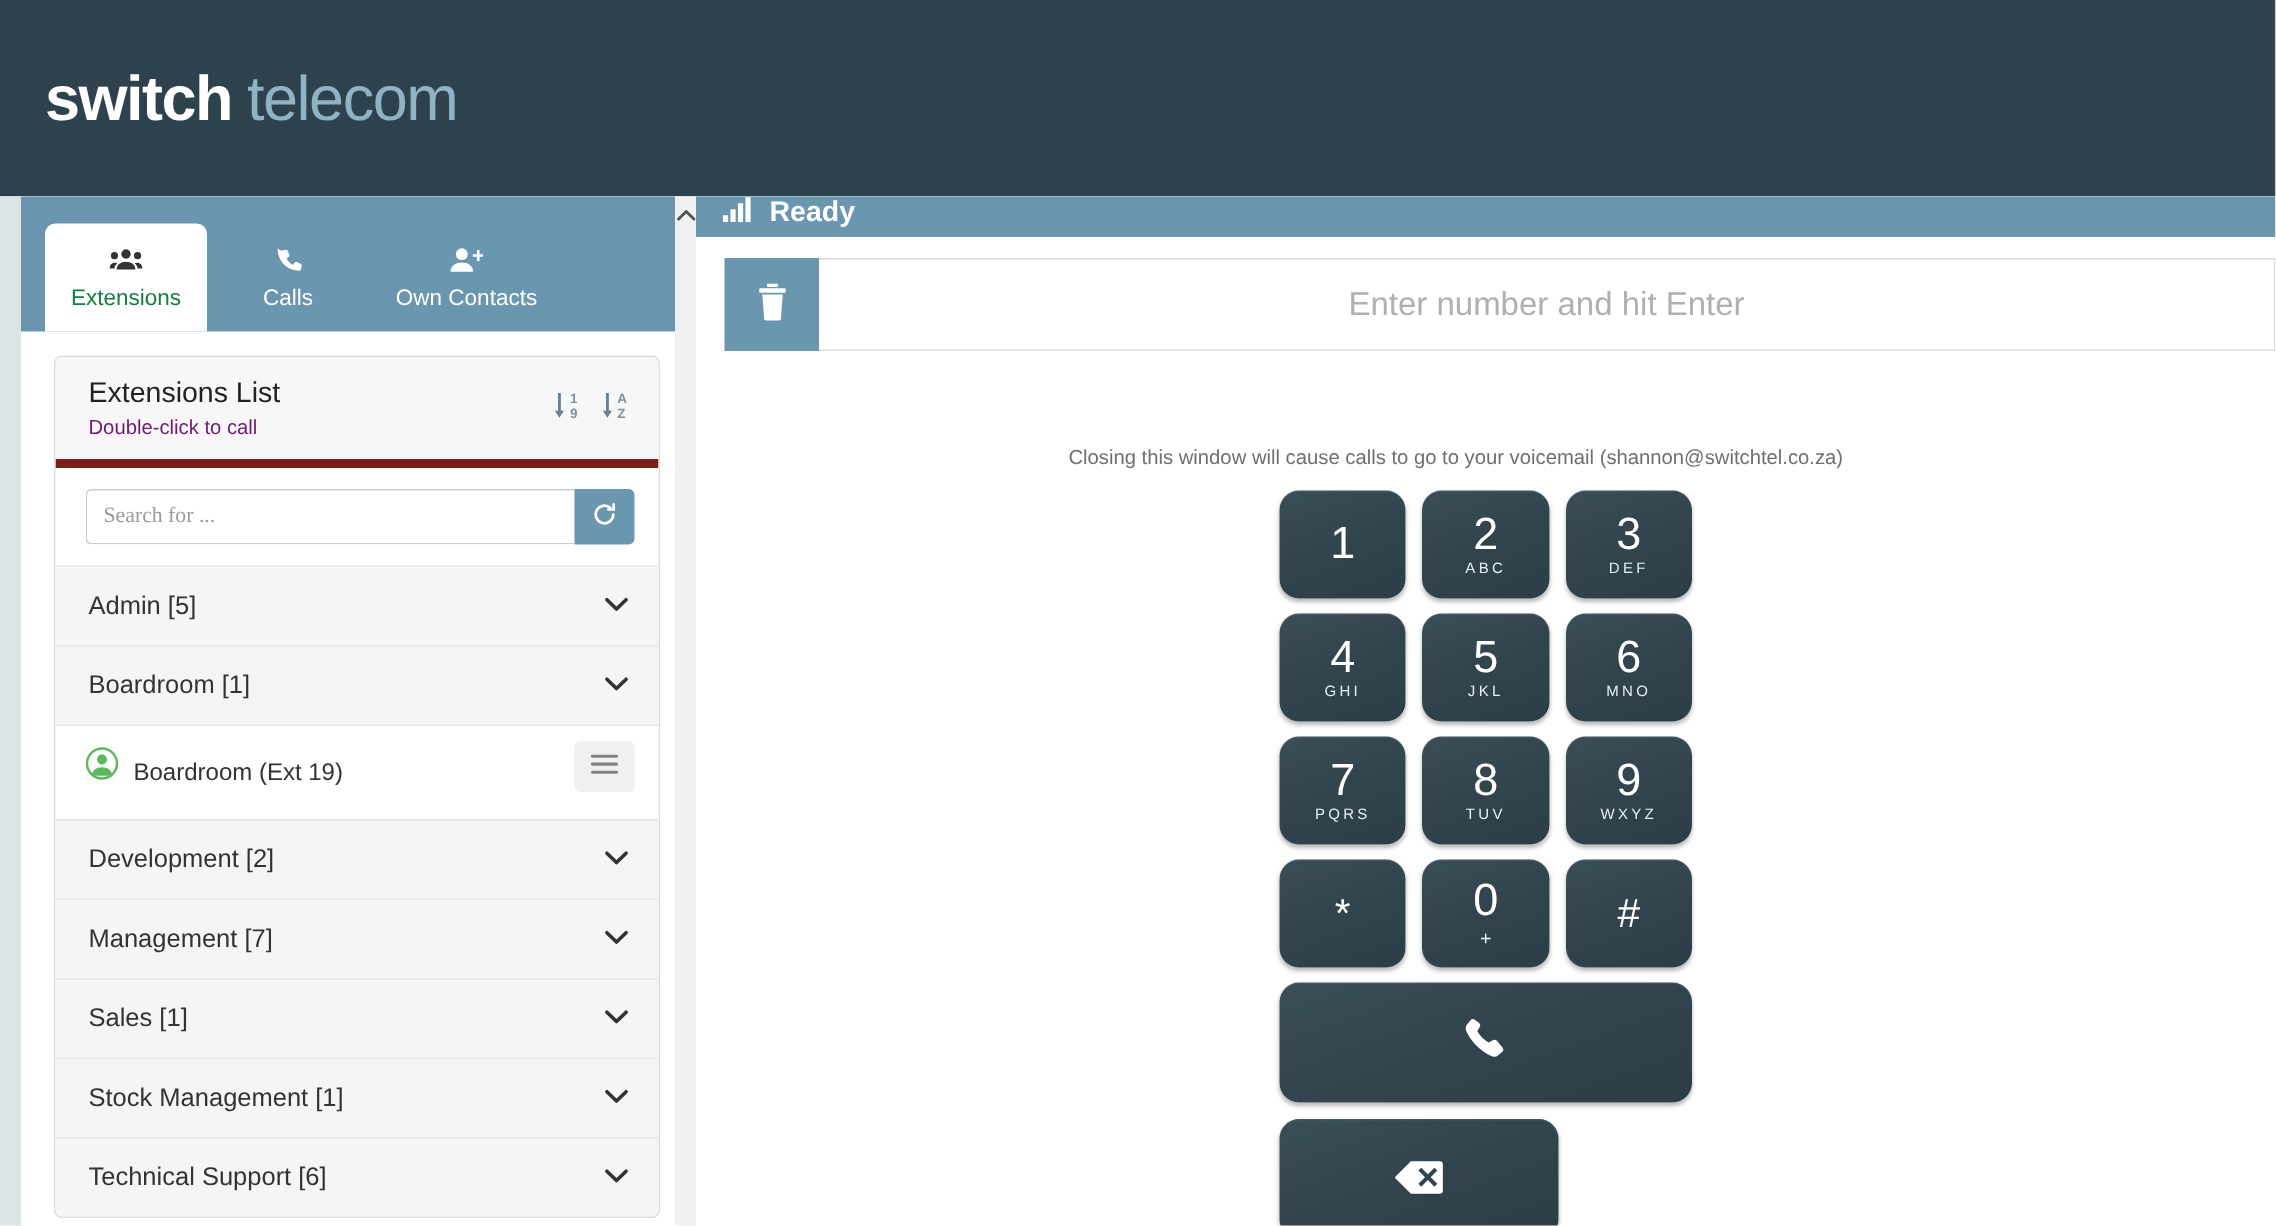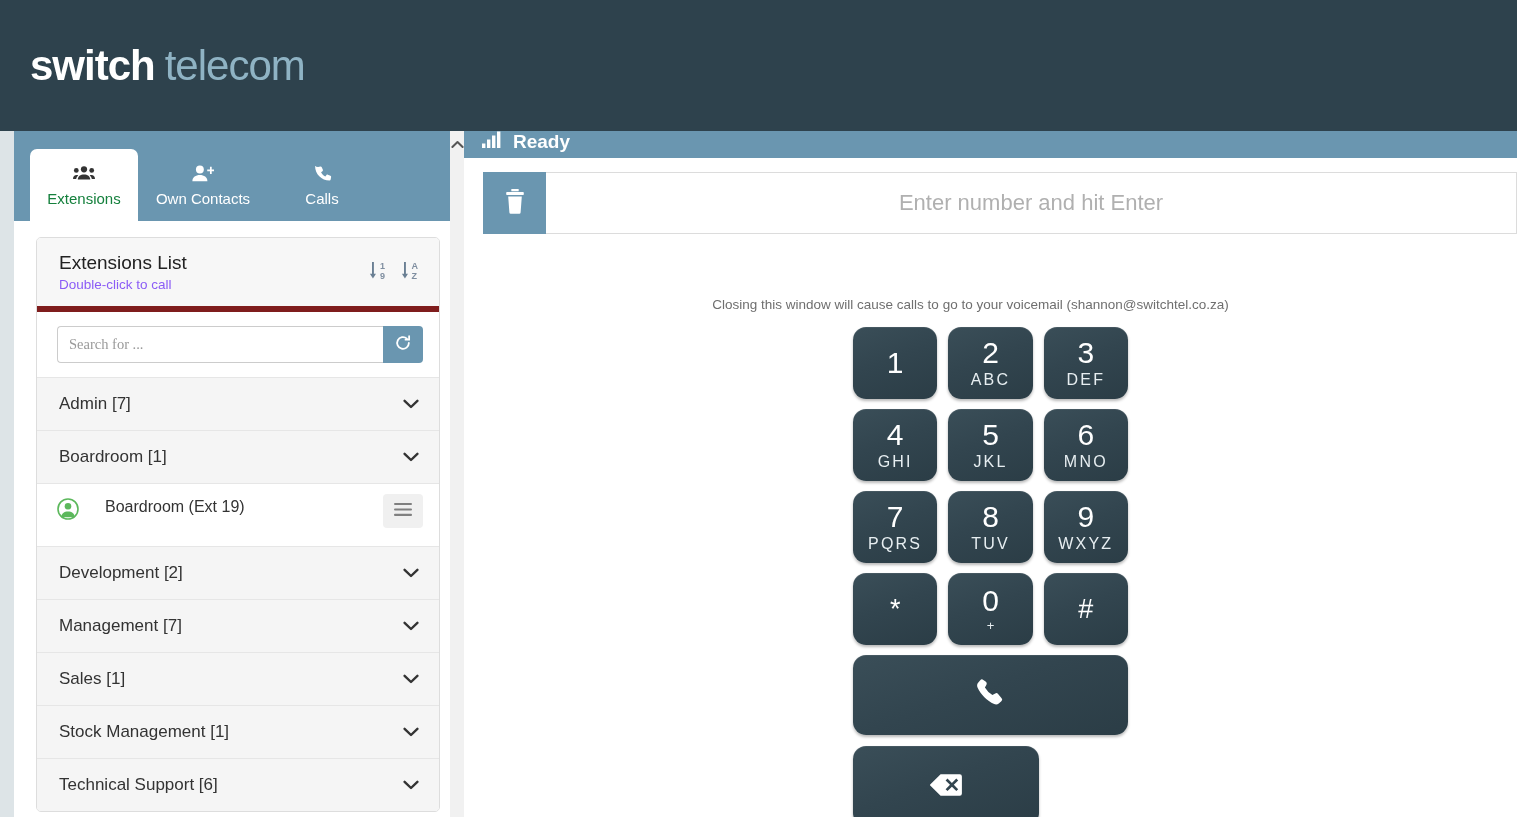--- a/index.html
+++ b/index.html
@@ -49,21 +49,21 @@
     margin: 16px 10px 0 22px;
     border: 1px solid #dddddd; border-radius: 5px;
     background: #ffffff; overflow: hidden;
   }
   .ext-head {
     background: #f7f7f7; border-bottom: 6px solid #7f1d1d;
     padding: 14px 18px 14px 22px;
     display: flex; align-items: center; justify-content: space-between;
   }
   .ext-title { font-size: 19px; color: #222; }
-  .ext-sub { font-size: 13.5px; color: #8b5cf6; margin-top: 3px; }
+  .ext-sub { font-size: 13.5px; color: #701a75; margin-top: 3px; }
   .sort-group { display: flex; gap: 12px; align-items: center; }
   .sort-btn { cursor: pointer; display: block; }
 
   .search-row { padding: 14px 16px 14px 20px; display: flex; background: #fff; }
   .search-input {
     flex: 1; height: 37px; border: 1px solid #cccccc; border-right: none;
     border-radius: 4px 0 0 4px; padding: 0 11px;
     font-size: 14.5px; color: #555; font-family: Liberation Serif, serif; outline: none;
   }
   .search-input::placeholder { color: #9a9a9a; }
@@ -76,21 +76,21 @@
   .grp-row {
     height: 53px; background: #f5f5f5; border-top: 1px solid #e6e6e6;
     display: flex; align-items: center; justify-content: space-between;
     padding: 0 20px 0 22px; cursor: pointer;
   }
   .grp-label { font-size: 17px; color: #333; }
   .chev { color: #333; display: block; }
 
   .member-block { background: #ffffff; border-top: 1px solid #e6e6e6; padding: 10px 16px 18px 20px; }
   .member-row { display: flex; align-items: center; justify-content: space-between; }
-  .member-left { display: flex; align-items: flex-start; gap: 26px; }
+  .member-left { display: flex; align-items: flex-end; gap: 10px; }
   .member-name { font-size: 16px; color: #333; }
   .hamb-btn {
     width: 40px; height: 34px; background: #f0f0f0; border: none; border-radius: 4px;
     display: flex; align-items: center; justify-content: center; cursor: pointer;
   }
 
   
   .vscroll {
     width: 14px; flex: none; background: #f1f1f1;
     display: flex; flex-direction: column; align-items: center;
@@ -130,21 +130,21 @@
   }
   .key {
     height: 72px; border-radius: 13px; border: none; cursor: pointer;
     background: linear-gradient(160deg, #3a4e58 0%, #32454f 45%, #2b3d46 100%);
     box-shadow: 0 2px 3px rgba(0,0,0,.28), inset 0 1px 0 rgba(255,255,255,.07);
     color: #ffffff;
     display: flex; flex-direction: column; align-items: center; justify-content: center;
     font-family: inherit;
   }
   .key .kd { font-size: 30px; font-weight: 400; line-height: 1.05; }
-  .key .kl { font-size: 16px; letter-spacing: 2.2px; margin-top: 2px; color: #e7eef1; }
+  .key .kl { font-size: 10px; letter-spacing: 2.2px; margin-top: 2px; color: #e7eef1; }
   .key.sym .kd { font-size: 27px; }
   .key.zero .kl { font-size: 13px; letter-spacing: 0; margin-top: 1px; }
   .key-call { grid-column: span 2; height: 80px; }
   .key-back { height: 80px; }
 
   .dialpad-wrap { position: relative; }
   .dialpad-bottom {
     width: 275px; margin: 10px auto 0;
     display: grid; grid-template-columns: 186px 78px; gap: 11px;
   }
@@ -172,37 +172,37 @@
             <circle cx="12" cy="4" r="3.4"></circle>
               <path d="M5.2 15.2c0-3.6 3-5.6 6.8-5.6s6.8 2 6.8 5.6z"></path>
             <circle cx="3.6" cy="5.2" r="2.6"></circle>
               <path d="M0 14.6c0-2.7 1.7-4.3 3.9-4.3 .7 0 1.4.2 1.9.4-1.4 1.1-2.2 2.5-2.3 3.9z"></path>
             <circle cx="20.4" cy="5.2" r="2.6"></circle>
               <path d="M24 14.6c0-2.7-1.7-4.3-3.9-4.3-.7 0-1.4.2-1.9.4 1.4 1.1 2.2 2.5 2.3 3.9z"></path>
           </svg>
         </span>
         <span>Extensions</span>
       </div>
+      <div class="tab">
+        <span class="tab-ico">
+          <svg width="19" height="19" viewBox="0 0 20 20" fill="#ffffff">
+            <path d="M4.3 1.1 6.8.6c.6-.1 1.2.2 1.4.8l1.2 2.7c.2.5.1 1.1-.4 1.4L7.5 6.7c.9 1.9 2.5 3.5 4.5 4.4l1.2-1.5c.3-.4.9-.6 1.4-.4l2.7 1.2c.6.2.9.8.8 1.4l-.5 2.5c-.1.6-.6 1-1.2 1C7.9 15.3 1.2 8.6 1.2 0 1.2 0 1.2 0 1.2 0c.6 0 1.1.4 1.2 1z" transform="translate(1,2)"></path>
+          </svg>
+        </span>
+        <span>Calls</span>
+      </div>
       <div class="tab tab-wide">
         <span class="tab-ico">
           <svg width="22" height="17" viewBox="0 0 24 18" fill="#ffffff">
             <circle cx="8.6" cy="4.6" r="4.3"></circle>
               <path d="M0.4 17.4c0-4.4 3.7-6.8 8.2-6.8s8.2 2.4 8.2 6.8z"></path>
             <path d="M19.6 1.6h1.9v3h3v1.9h-3v3h-1.9v-3h-3V4.6h3z"></path>
           </svg>
         </span>
         <span>Own Contacts</span>
-      </div>
-      <div class="tab">
-        <span class="tab-ico">
-          <svg width="19" height="19" viewBox="0 0 20 20" fill="#ffffff">
-            <path d="M4.3 1.1 6.8.6c.6-.1 1.2.2 1.4.8l1.2 2.7c.2.5.1 1.1-.4 1.4L7.5 6.7c.9 1.9 2.5 3.5 4.5 4.4l1.2-1.5c.3-.4.9-.6 1.4-.4l2.7 1.2c.6.2.9.8.8 1.4l-.5 2.5c-.1.6-.6 1-1.2 1C7.9 15.3 1.2 8.6 1.2 0 1.2 0 1.2 0 1.2 0c.6 0 1.1.4 1.2 1z" transform="translate(1,2)"></path>
-          </svg>
-        </span>
-        <span>Calls</span>
       </div>
     </div>
 
     <div class="ext-card">
 
       <div class="ext-head">
         <div>
           <div class="ext-title">Extensions List</div>
           <div class="ext-sub">Double-click to call</div>
         </div>
@@ -240,21 +240,21 @@
           <span>
             <svg width="18" height="18" viewBox="0 0 20 20" fill="none" stroke="#ffffff" stroke-width="2" stroke-linecap="round">
               <path d="M16.5 10a6.5 6.5 0 1 1-2.2-4.9"></path>
               <path d="M16.8 2.4v3.9h-4"></path>
             </svg>
           </span>
         </button>
       </div>
 
       <div class="grp-row">
-        <span class="grp-label">Admin [7]</span>
+        <span class="grp-label">Admin [5]</span>
         <span class="chev">
           <svg width="16" height="10" viewBox="0 0 16 10" fill="none" stroke="#333" stroke-width="2.4" stroke-linecap="round" stroke-linejoin="round">
               <path d="M1.6 1.8 8 8 14.4 1.8"></path>
             </svg>
         </span>
       </div>
 
       <div class="grp-row">
         <span class="grp-label">Boardroom [1]</span>
         <span class="chev">

